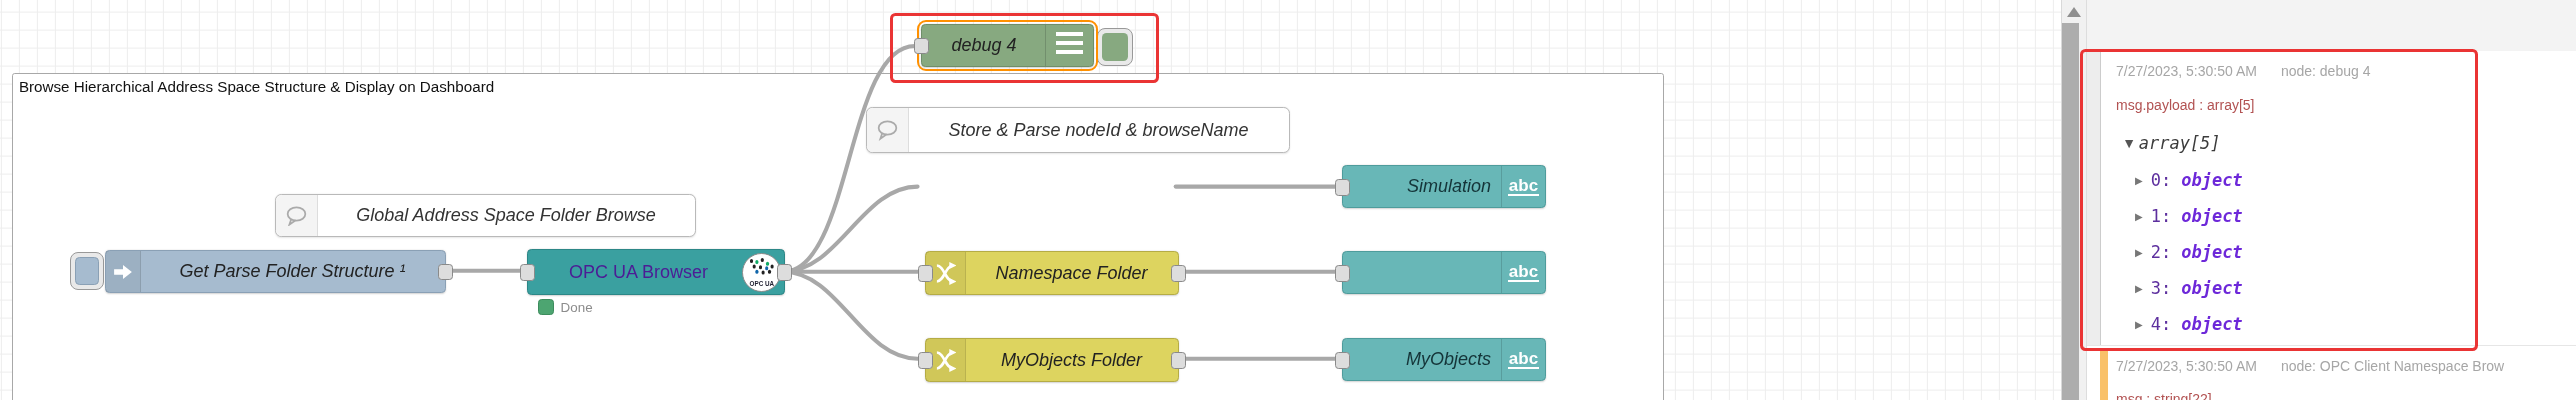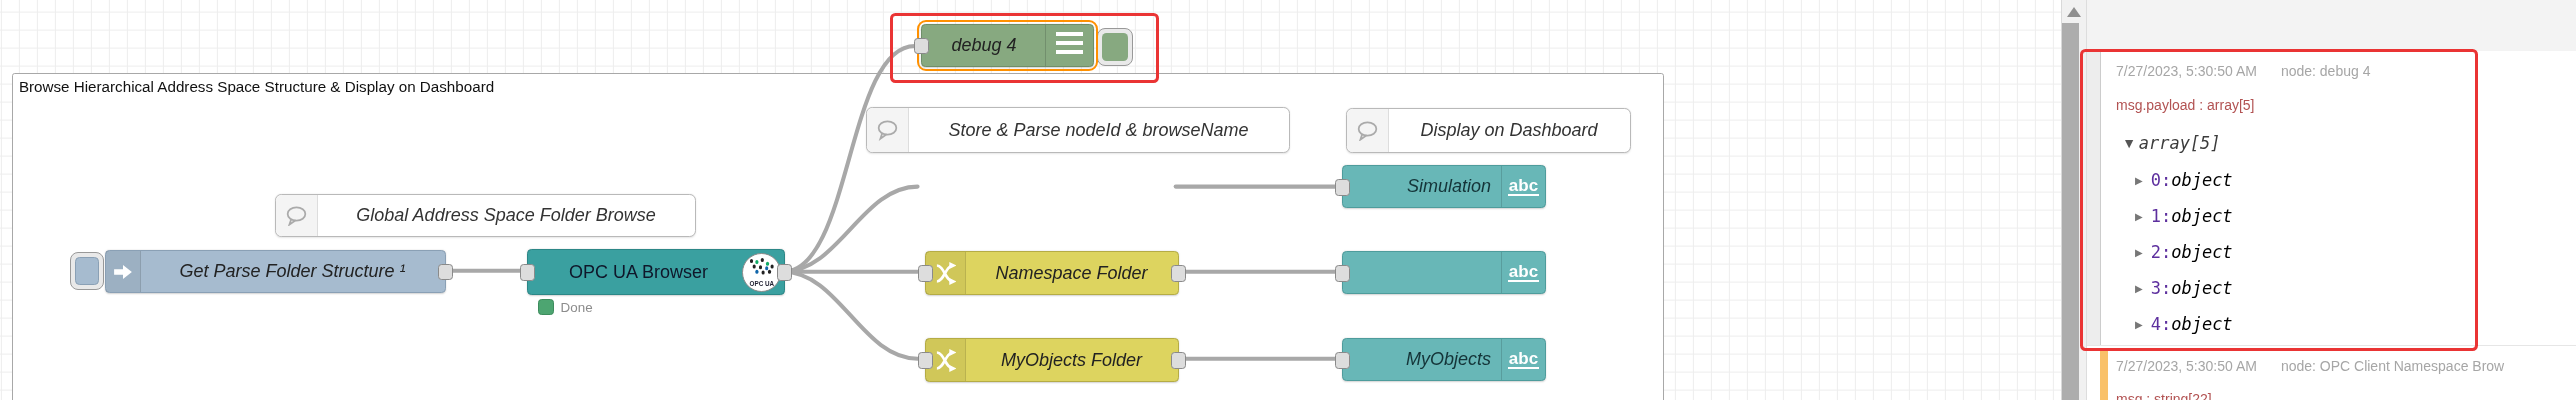--- a/index.html
+++ b/index.html
@@ -30,21 +30,21 @@
   .comment .nlabel{left:41px;color:#333;}
   
   .inject{left:105px;top:250px;width:339px;height:41px;background:#a6bbcf;border:0.9px solid #8aa0b5;}
   .inject .icon-sect{width:34px;}
   .inject .nlabel{left:34px;}
   .inj-btn{position:absolute;left:70px;top:252px;width:32px;height:36px;background:#e9e9e9;
     border:1.8px solid #999;border-radius:8px;z-index:4;}
   .inj-btn .inner{position:absolute;inset:3.6px;background:#a6bbcf;border:0.9px solid #8aa0b5;border-radius:4.5px;}
   
   .opcua{left:527px;top:249px;width:256px;height:44px;background:#3aa0a0;border:0.9px solid #2c8787;}
-  .opcua .nlabel{right:35px;font-style:normal;color:#0f172a;}
+  .opcua .nlabel{right:35px;font-style:normal;color:#4c1d95;}
   .badge{position:absolute;right:2.7px;top:2.7px;width:37px;height:37px;background:#fff;
     border:0.9px solid #8a8a8a;border-radius:50%;overflow:hidden;}
   .badge .dots{position:absolute;left:6.3px;top:5.4px;width:3.6px;height:3.6px;background:#222;border-radius:50%;
     box-shadow:5.4px 0.9px 0 #1a6, 10.8px -0.9px 0 #222, 16px 2.7px 0 #1a6, 2.7px 5.4px 0 #222, 9px 6.3px 0 #222,
     15.2px 7.2px 0 #16a, 20.6px 5.4px 0 #222, 5.4px 10.8px 0 #16a, 11.6px 11.6px 0 #222, 18px 10.8px 0 #222;}
   .badge .btxt{position:absolute;left:0;right:0;bottom:3.6px;text-align:center;font-size:6.3px;
     font-weight:bold;color:#223;}
   .status{position:absolute;left:538px;top:299px;display:flex;align-items:center;z-index:5;}
   .status .dot{width:14.3px;height:14.3px;background:#4da571;border:0.9px solid #3d8c5d;border-radius:3.6px;}
   .status .stxt{margin-left:6.3px;font-size:13.4px;color:#8c8c8c;}
@@ -87,21 +87,21 @@
   .dmsg2{top:345px;height:56px;border-top:0.9px solid #e6e6e6;}
   .dmsg2 .edge{position:absolute;left:13.4px;top:2.7px;bottom:0;width:8px;background:#f9c169;}
   .meta{position:absolute;left:29px;top:11.6px;font-size:14px;color:#a6a6a6;white-space:nowrap;}
   .meta .src{margin-left:24px;text-align:center;}
   .prop{position:absolute;left:29px;top:46px;font-size:14px;color:#b25252;white-space:nowrap;}
   .trow{position:absolute;font-family:"DejaVu Sans Mono",monospace;font-size:17px;white-space:nowrap;}
   .tri{font-size:10.8px;color:#555;font-family:"DejaVu Sans",sans-serif;vertical-align:1.8px;}
   .tri2{font-size:10px;color:#777;font-family:"DejaVu Sans",sans-serif;vertical-align:1.8px;}
   .troot{color:#3c3c3c;font-style:italic;margin-left:5.4px;}
   .tkey{color:#5d2f9e;margin-left:8px;}
-  .tval{color:#000000;font-style:italic;}
+  .tval{color:#6d28d9;font-style:italic;margin-left:10px;font-weight:bold;}
 </style>
 </head>
 <body>
 
 <div class="stage">
 
   <div class="canvas">
 
     <div class="group-box">
       <div class="group-label">Browse Hierarchical Address Space Structure &amp; Display on Dashboard</div>
@@ -131,29 +131,20 @@
     <div class="comment" style="left:866px;top:107px;width:422px;height:44px;">
       <div class="icon-sect">
         <svg width="23" height="21.5" viewBox="0 0 26 24">
             <ellipse cx="13" cy="10" rx="10" ry="7.5" fill="none" stroke="#aaa" stroke-width="2"></ellipse>
             <path d="M7 16 L5 22 L12 17" fill="none" stroke="#aaa" stroke-width="2"></path>
           </svg>
       </div>
       <div class="nlabel">Store &amp; Parse nodeId &amp; browseName</div>
     </div>
 
-    <div class="comment" style="left:1346px;top:108px;width:283px;height:43px;">
-      <div class="icon-sect">
-        <svg width="23" height="21.5" viewBox="0 0 26 24">
-            <ellipse cx="13" cy="10" rx="10" ry="7.5" fill="none" stroke="#aaa" stroke-width="2"></ellipse>
-            <path d="M7 16 L5 22 L12 17" fill="none" stroke="#aaa" stroke-width="2"></path>
-          </svg>
-      </div>
-      <div class="nlabel">Display on Dashboard</div>
-    </div>
 
     <div class="inj-btn">
         <div class="inner"></div>
       </div>
     <div class="node inject">
       <div class="icon-sect">
         <svg width="20" height="16" viewBox="0 0 22 18">
             <path d="M1 6 h10 v-5 l10 8 -10 8 v-5 h-10 z" fill="#fff"></path>
           </svg>
       </div>

